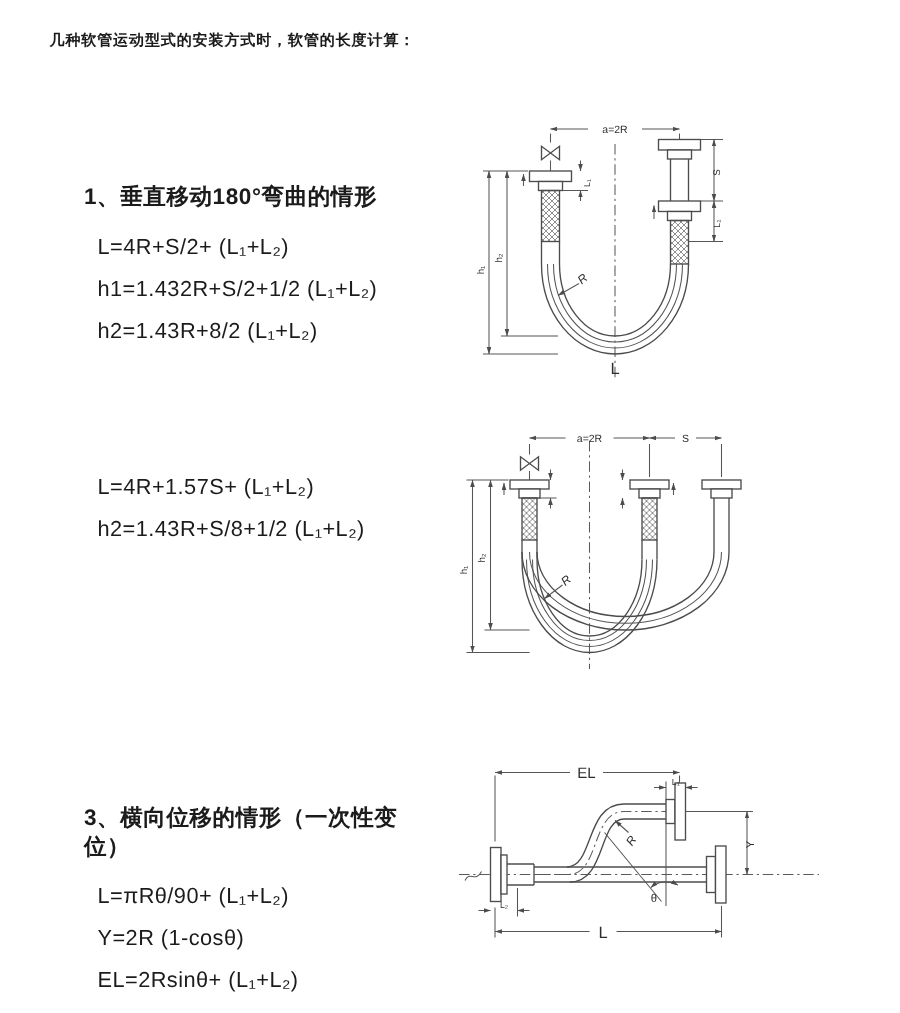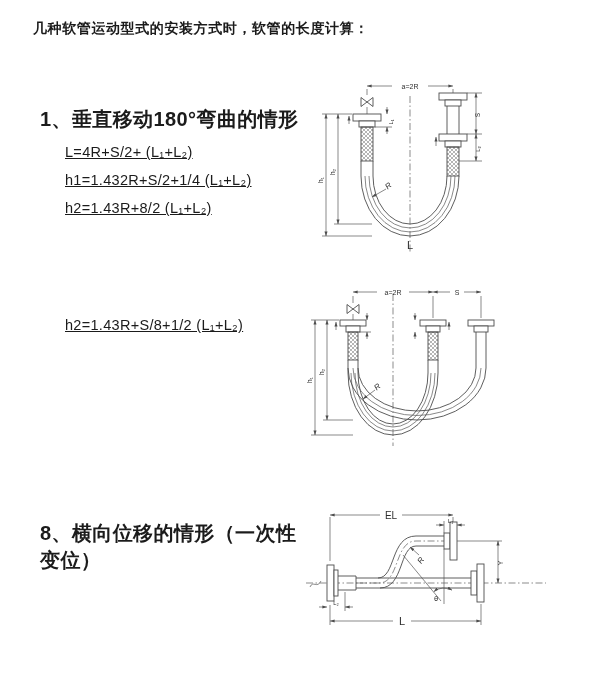--- a/index.html
+++ b/index.html
@@ -1,45 +1,45 @@
 <!DOCTYPE html>
 <html><head>
 <meta charset="utf-8">
 <style>
   html,body{margin:0;padding:0;}
   body{
     width:600px;height:675px;position:relative;background:#ffffff;
     font-family:"Liberation Sans",sans-serif;color:#1b1b1b;overflow:hidden;
   }
-  .title{position:absolute;left:33px;top:20px;font-size:14px;font-weight:bold;letter-spacing:.6px;}
+  .title{position:absolute;left:33px;top:20px;font-size:10px;font-weight:bold;letter-spacing:.6px;}
   .sec{position:absolute;left:40px;width:270px;}
-  .sec h3{margin:0;font-size:20px;font-weight:bold;letter-spacing:.4px;}
+  .sec h3{margin:16px;font-size:15px;font-weight:bold;letter-spacing:.4px;}
   .fm{list-style:none;margin:11px 0 0 25px;padding:0;}
-  .fm li{margin-bottom:12px;font-size:14.5px;letter-spacing:.3px;font-weight:500;text-decoration:underline;}
+  .fm li{margin-bottom:12px;font-size:14.5px;letter-spacing:.3px;font-weight:500;}
   .dia{position:absolute;}
   
   .ln{fill:none;stroke:#4c4c4c;stroke-width:.9;}
   .lt{fill:none;stroke:#565656;stroke-width:.7;}
   .cl{fill:none;stroke:#5a5a5a;stroke-width:.7;stroke-dasharray:7 2.5 1.5 2.5;}
   .fr{fill:#fff;stroke:#4c4c4c;stroke-width:.9;}
   .hr{fill:url(#hx);stroke:#4c4c4c;stroke-width:.9;}
   svg text{fill:#2e2e2e;stroke:none;font-family:"Liberation Sans",sans-serif;}
   .dl{font-size:7px;} .dls{font-size:5.8px;} .dlh{font-size:6.5px;}
   .dlL{font-size:11px;} .dlr{font-size:8px;font-style:italic;} .dly{font-size:7.5px;} .dlel{font-size:10px;}
 </style>
 </head>
 <body>
 
 <div class="title">几种软管运动型式的安装方式时，软管的长度计算：</div>
 
 <section class="sec" style="top:106px">
   <h3>1、垂直移动180°弯曲的情形</h3>
   <ul class="fm">
     <li>L=4R+S/2+ (L₁+L₂)</li>
-    <li>h1=1.432R+S/2+1/4 (L₁+L₂)</li>
+    <li>h1=1.432R+S/2+1/2 (L₁+L₂)</li>
     <li>h2=1.43R+8/2 (L₁+L₂)</li>
   </ul>
 </section>
 
 <svg class="dia" style="left:308px;top:66px" width="285" height="200" viewBox="0 0 285 200">
   <defs>
     <marker id="ar" markerWidth="7" markerHeight="5" refX="6.6" refY="2.2" orient="auto-start-reverse">
       <path d="M0,0 L6.8,2.2 L0,4.4 Z" fill="#4c4c4c"></path>
     </marker>
     <pattern id="hx" width="4" height="4" patternUnits="userSpaceOnUse">
@@ -124,20 +124,21 @@
   <g>
     <line class="lt" x1="78" y1="123" x2="64" y2="131" marker-end="url(#ar)"></line>
     <text class="dlr" x="82" y="122" transform="rotate(-40 82 122)" text-anchor="middle">R</text>
   </g>
 
   <text class="dlL" x="102" y="183" text-anchor="middle">L</text>
 </svg>
 
 <section class="sec" style="top:306px">
   <ul class="fm">
+    <li>L=4R+1.57S+ (L₁+L₂)</li>
     <li>h2=1.43R+S/8+1/2 (L₁+L₂)</li>
   </ul>
 </section>
 
 <svg class="dia" style="left:303px;top:278px" width="297" height="190" viewBox="0 0 297 190">
 
   <line class="cl" x1="90" y1="16" x2="90" y2="168"></line>
 
   <g>
     <line class="lt" x1="50" y1="14" x2="74" y2="14" marker-start="url(#ar)"></line>
@@ -217,21 +218,26 @@
     <text class="dlh" x="20.5" y="94" transform="rotate(-90 20.5 94)" text-anchor="middle">h₂</text>
   </g>
 
   <g>
     <line class="lt" x1="72" y1="112" x2="60" y2="121" marker-end="url(#ar)"></line>
     <text class="dlr" x="76" y="111" transform="rotate(-40 76 111)" text-anchor="middle">R</text>
   </g>
 </svg>
 
 <section class="sec" style="top:520px">
-  <h3>8、横向位移的情形（一次性变位）</h3>
+  <h3>3、横向位移的情形（一次性变位）</h3>
+  <ul class="fm">
+    <li>L=πRθ/90+ (L₁+L₂)</li>
+    <li>Y=2R (1-cosθ)</li>
+    <li>EL=2Rsinθ+ (L₁+L₂)</li>
+  </ul>
 </section>
 
 <svg class="dia" style="left:298px;top:503px" width="302" height="150" viewBox="0 0 302 150">
 
   <line class="cl" x1="8" y1="80" x2="248" y2="80"></line>
   <path class="lt" d="M12,84 C15,77 19,86 23,78"></path>
 
   <g>
     <rect class="fr" x="29" y="62" width="7" height="36"></rect>
     <rect class="fr" x="36" y="67" width="4" height="26"></rect>

